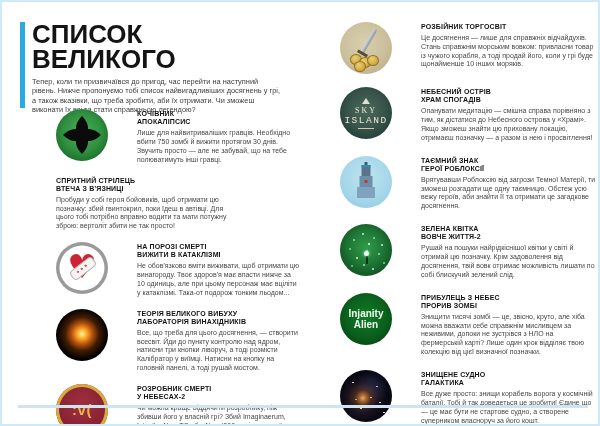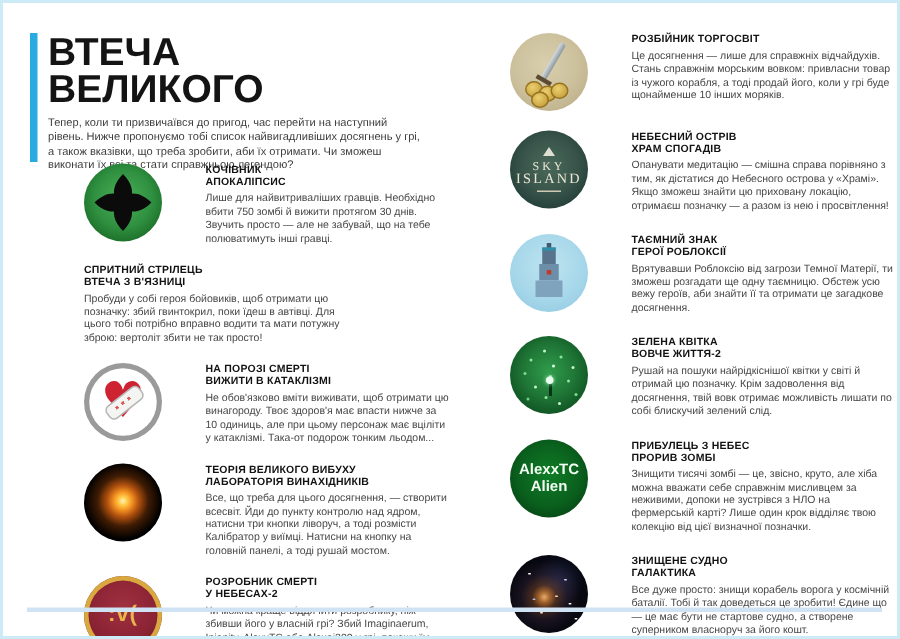--- a/index.html
+++ b/index.html
@@ -73,21 +73,21 @@
   .sw-handle{position:absolute;left:13px;top:33px;width:3px;height:8px;background:#6b553b;transform:rotate(30deg);}
   .coin{position:absolute;width:10px;height:9px;border-radius:50%;border:1px solid #97721f;
     background:radial-gradient(circle at 40% 35%,#ecd06e,#bd9433);}
   .coin1{left:10px;top:32px;} .coin2{left:19px;top:35px;} .coin3{left:27px;top:33px;} .coin4{left:14px;top:39px;}
 
   .ic-sky{background:radial-gradient(circle at 50% 45%,#49685a 0%,#3a564c 45%,#26413a 75%,#182f29 100%);
     display:flex;flex-direction:column;align-items:center;justify-content:center;}
   .sky-tree{width:0;height:0;border-left:4px solid transparent;border-right:4px solid transparent;
     border-bottom:6px solid #dfe0d2;margin-bottom:2px;}
   .sky1{font-family:"Liberation Serif",serif;font-size:8px;letter-spacing:2px;color:#ece7d4;}
-  .sky2{font-family:Liberation Serif, serif;font-size:9.5px;letter-spacing:1.5px;color:#ece7d4;}
+  .sky2{font-family:Liberation Mono, monospace;font-size:9.5px;letter-spacing:1.5px;color:#ece7d4;}
   .sky-rule{width:16px;height:1px;background:#cfc9b4;margin-top:2px;}
 
   .ic-tower{background:radial-gradient(circle at 50% 40%,#bfe4f0 0%,#a4d6e9 60%,#8cc5dd 100%);}
   .tw{position:absolute;left:50%;transform:translateX(-50%);}
   .tw0{bottom:41px;width:3px;height:5px;background:#3f5a70;}
   .tw1{bottom:32px;width:9px;height:9px;background:#57748c;border-top:2px solid #2e8fa8;}
   .tw2{bottom:21px;width:13px;height:11px;background:#6d8ea8;}
   .tw2::after{content:"";position:absolute;left:5px;top:4px;width:3px;height:3px;background:#c0392b;}
   .tw3{bottom:10px;width:18px;height:11px;background:#7fa3bc;}
 
@@ -112,21 +112,21 @@
 </style>
 </head>
 <body>
 
 <div class="spread">
 
   <div class="page page-left">
     <div class="header">
       <div class="accent-bar"></div>
       <div>
-        <h1><span>ВТЕЧА</span><br><span>ВЕЛИКОГО</span></h1>
+        <h1><span>СПИСОК</span><br><span>ВЕЛИКОГО</span></h1>
         <p class="intro">Тепер, коли ти призвичаївся до пригод, час перейти на наступний рівень. Нижче пропонуємо тобі список найвигадливіших досягнень у грі, а також вказівки, що треба зробити, аби їх отримати. Чи зможеш виконати їх всі та стати справжньою легендою?</p>
       </div>
     </div>
 
     <div class="items items-left">
 
       <div class="item">
         <div class="badge ic-apoc">
           <svg width="52" height="52" viewBox="0 0 52 52">
             <path d="M26 7 C20 13 18 20 22 26 C18 32 20 39 26 45 C32 39 34 32 30 26 C34 20 32 13 26 7 Z" fill="#0b0b0b"></path>
@@ -240,21 +240,21 @@
         </div>
         <div class="itext">
           <h4 class="t">ЗЕЛЕНА КВІТКА</h4>
           <h4 class="t">ВОВЧЕ ЖИТТЯ-2</h4>
           <p class="d">Рушай на пошуки найрідкіснішої квітки у світі й отримай цю позначку. Крім задоволення від досягнення, твій вовк отримає можливість лишати по собі блискучий зелений слід.</p>
         </div>
       </div>
 
       <div class="item">
         <div class="badge ic-alien">
-          <span class="alien-line">AlexxTC</span>
+          <span class="alien-line">Injanity</span>
           <span class="alien-line">Alien</span>
         </div>
         <div class="itext">
           <h4 class="t">ПРИБУЛЕЦЬ З НЕБЕС</h4>
           <h4 class="t">ПРОРИВ ЗОМБІ</h4>
           <p class="d">Знищити тисячі зомбі — це, звісно, круто, але хіба можна вважати себе справжнім мисливцем за неживими, допоки не зустрівся з НЛО на фермерській карті? Лише один крок відділяє твою колекцію від цієї визначної позначки.</p>
         </div>
       </div>
 
       <div class="item">

